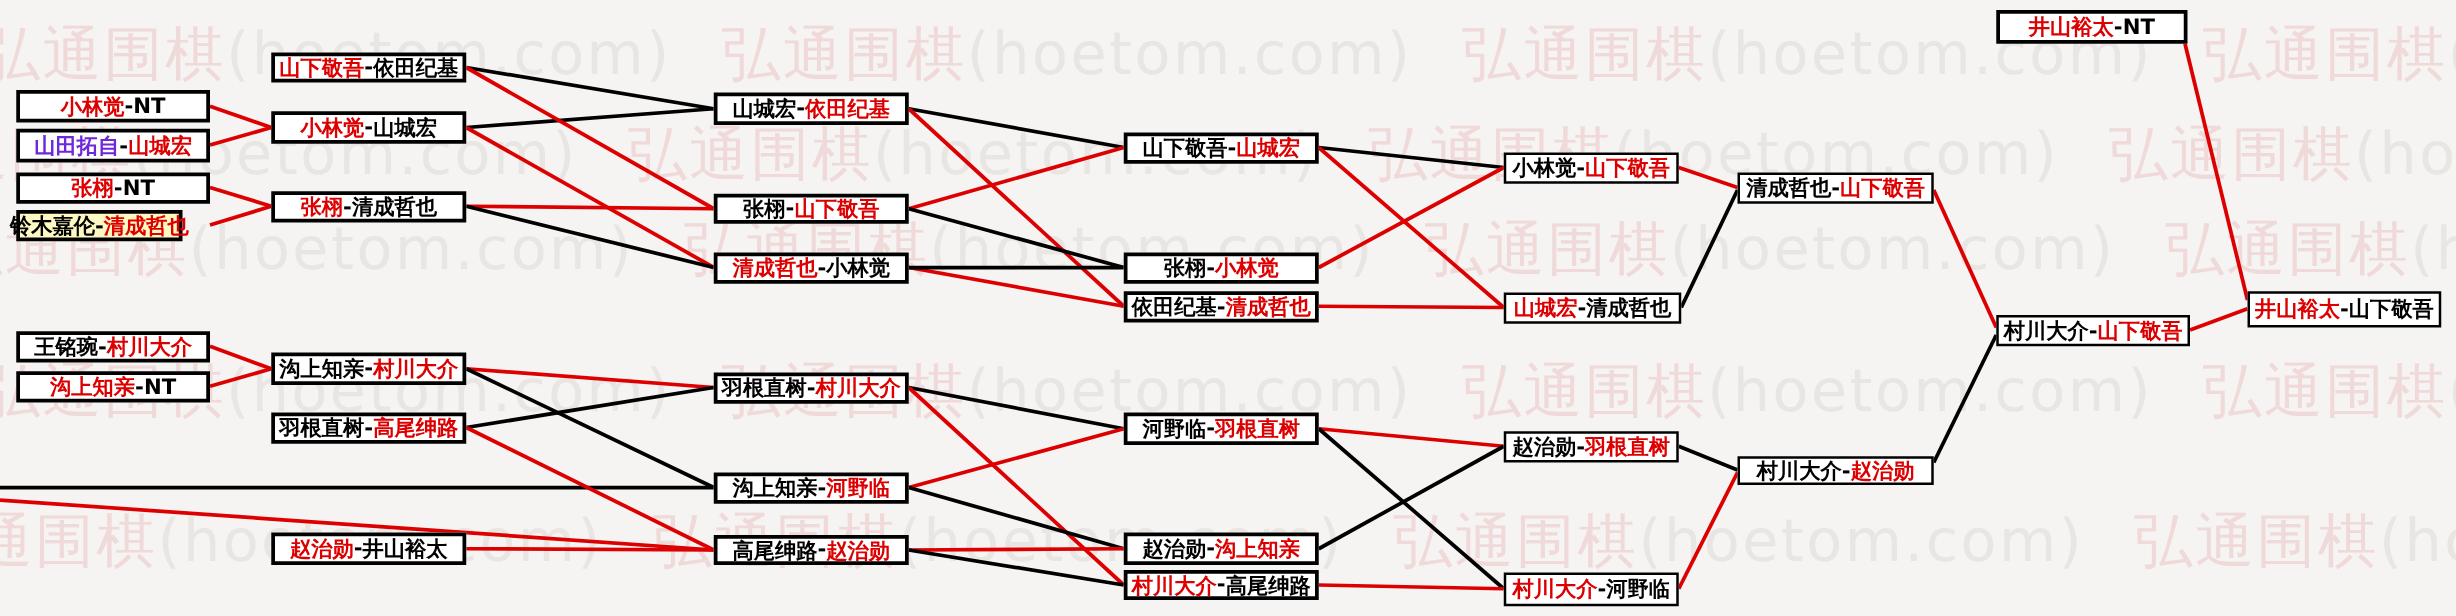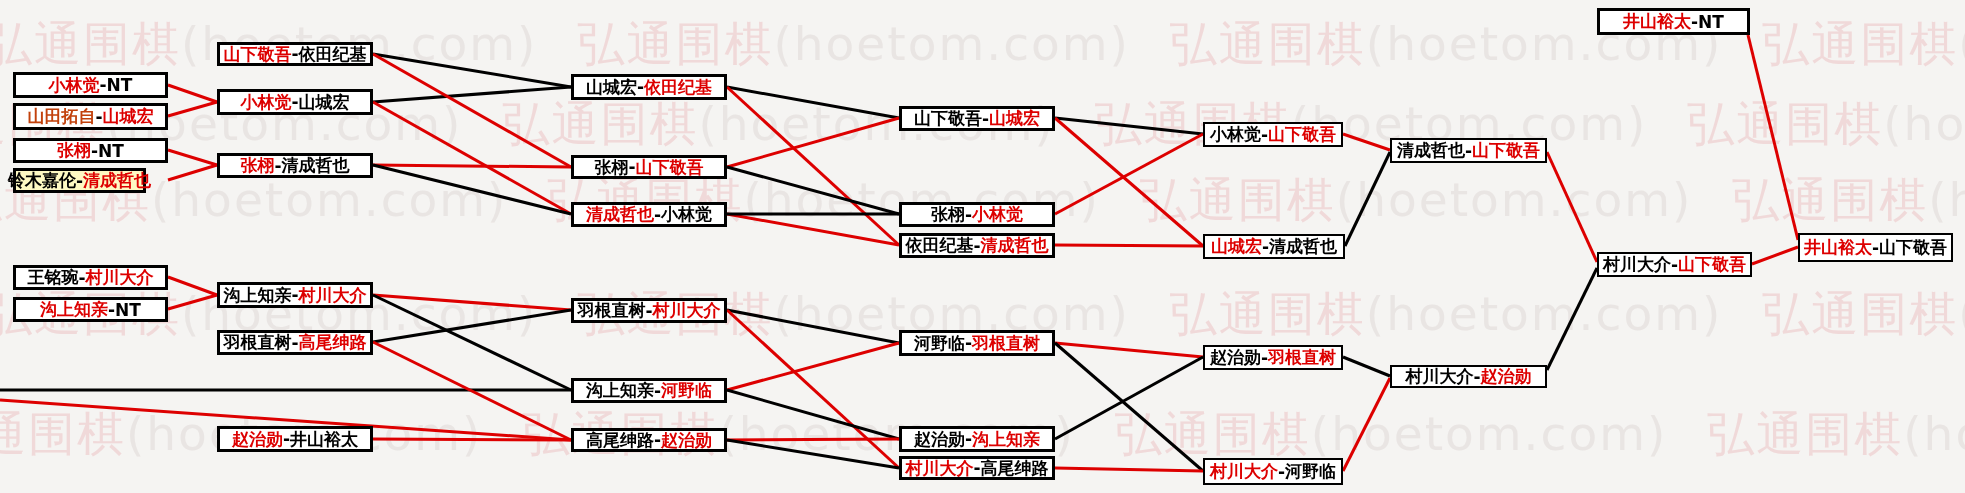--- a/index.html
+++ b/index.html
@@ -95,21 +95,21 @@
       <line x1="1547" y1="370" x2="1597" y2="268" stroke="#000000" stroke-width="3"></line>
       <line x1="1752" y1="264" x2="1798" y2="247" stroke="#dd0000" stroke-width="3"></line>
       <line x1="1748" y1="35" x2="1798" y2="240" stroke="#dd0000" stroke-width="3"></line>
     </svg>
     <div class="match-box" style="left: 13px; top: 72px; width: 155px; height: 26px; border: 3px solid rgb(0, 0, 0); background: rgb(255, 255, 255);">
       <span style="color: rgb(221, 0, 0);">小林觉</span>
       <span style="color: rgb(0, 0, 0);">-</span>
       <span style="color: rgb(0, 0, 0);">NT</span>
     </div>
     <div class="match-box" style="left: 13px; top: 103px; width: 155px; height: 27px; border: 3px solid rgb(0, 0, 0); background: rgb(255, 255, 255);">
-      <span style="color: #c2410c;">山田拓自</span>
+      <span style="color: #6d28d9;">山田拓自</span>
       <span style="color: rgb(0, 0, 0);">-</span>
       <span style="color: rgb(221, 0, 0);">山城宏</span>
     </div>
     <div class="match-box" style="left: 13px; top: 138px; width: 155px; height: 25px; border: 3px solid rgb(0, 0, 0); background: rgb(255, 255, 255);">
       <span style="color: rgb(221, 0, 0);">张栩</span>
       <span style="color: rgb(0, 0, 0);">-</span>
       <span style="color: rgb(0, 0, 0);">NT</span>
     </div>
     <div class="match-box" style="left: 13px; top: 168px; width: 133px; height: 25px; border: 3px solid rgb(0, 0, 0); background: #fef9c3;">
       <span style="color: rgb(0, 0, 0);">铃木嘉伦</span>

